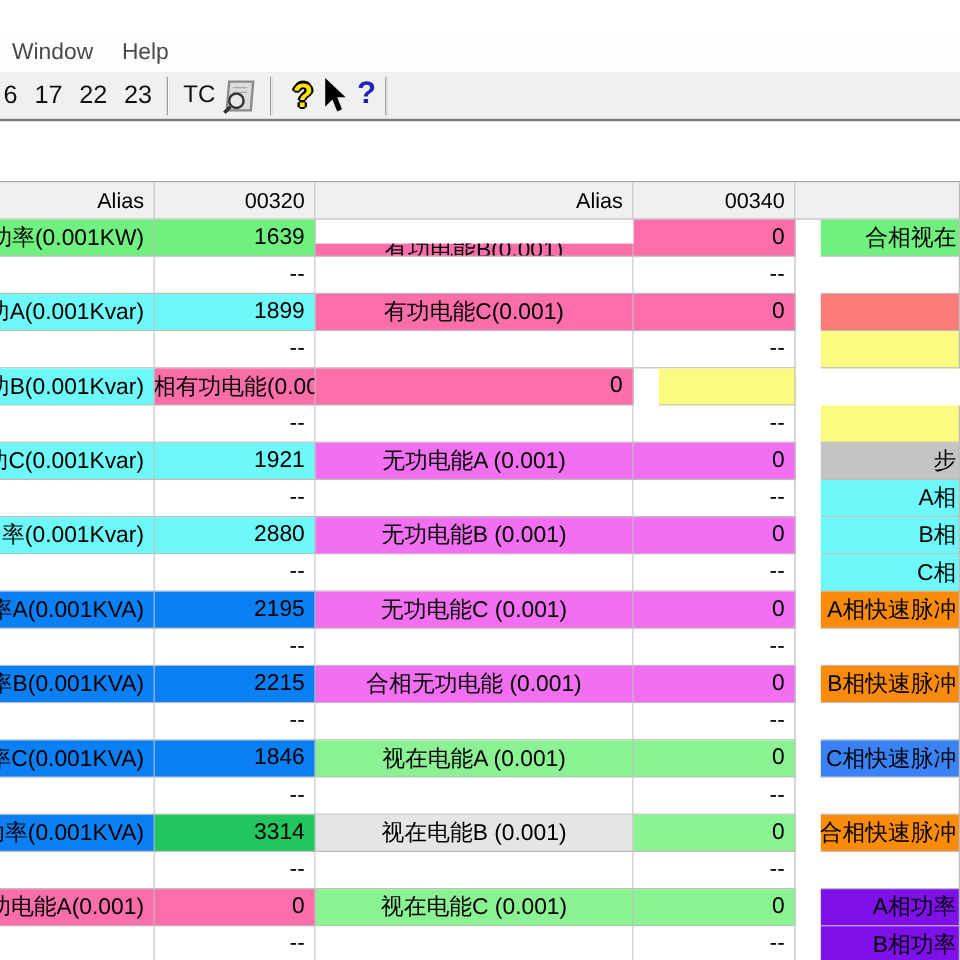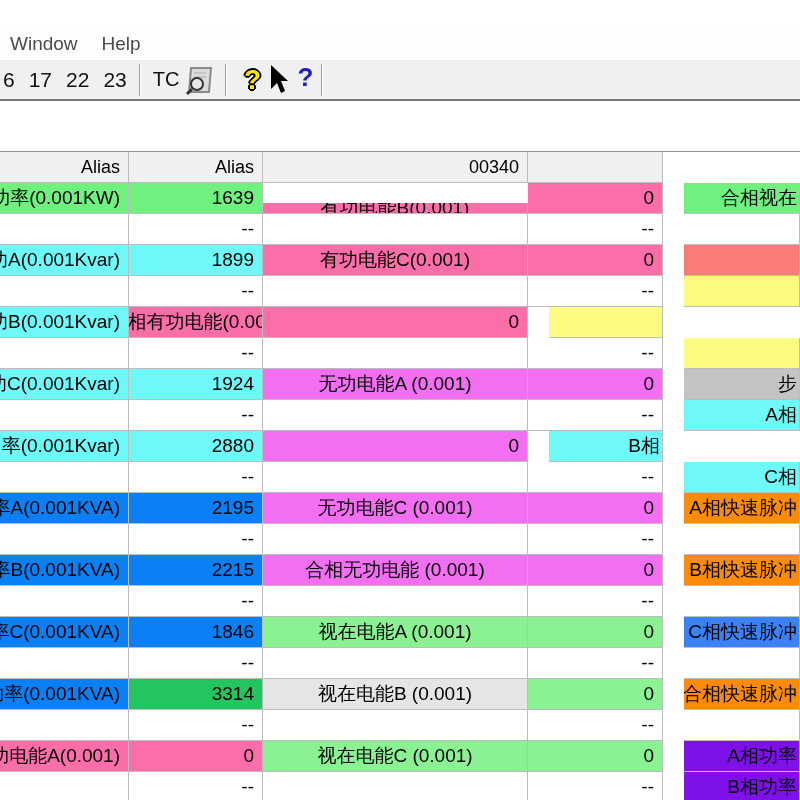--- a/index.html
+++ b/index.html
@@ -85,20 +85,21 @@
       <path d="M2 0 L2 24 L8 18 L12 28 L16 26 L12 16 L19 16 Z" fill="#000"></path>
     </svg>
     <span class="q2">?</span>
   </span>
   <div class="tb-sep"></div>
 </div>
 
 <div class="table">
   <div class="trow thead">
     <div class="cell hcell c-r">Alias</div>
+    <div class="cell hcell c-r">00320</div>
     <div class="cell hcell c-r">Alias</div>
     <div class="cell hcell c-r">00340</div>
     <div class="cell hcell"></div>
   </div>
   <div id="tbody">
       <div class="trow">
         <div class="cell c-r" style="background: rgb(112, 240, 126);">功率(0.001KW)</div>
         <div class="cell c-r" style="background: rgb(112, 240, 126);">1639</div>
         <div class="cell c-c" style="background: rgb(251, 110, 169); margin-top: 20px;">有功电能B(0.001)</div>
         <div class="cell c-r" style="background: rgb(251, 110, 169);">0</div>
@@ -133,35 +134,36 @@
       </div>
       <div class="trow">
         <div class="cell c-r" style="background: rgb(255, 255, 255);"></div>
         <div class="cell c-r" style="background: rgb(255, 255, 255);">--</div>
         <div class="cell c-c" style="background: rgb(255, 255, 255);"></div>
         <div class="cell c-r" style="background: rgb(255, 255, 255);">--</div>
         <div class="cell c5" style="background: rgb(251, 251, 130);"></div>
       </div>
       <div class="trow">
         <div class="cell c-r" style="background: rgb(111, 248, 248);">功C(0.001Kvar)</div>
-        <div class="cell c-r" style="background: rgb(111, 248, 248);">1924</div>
+        <div class="cell c-r" style="background: rgb(111, 248, 248);">1921</div>
         <div class="cell c-c" style="background: rgb(242, 111, 242);">无功电能A (0.001)</div>
         <div class="cell c-r" style="background: rgb(242, 111, 242);">0</div>
         <div class="cell c5" style="background: rgb(196, 196, 196);">步</div>
       </div>
       <div class="trow">
         <div class="cell c-r" style="background: rgb(255, 255, 255);"></div>
         <div class="cell c-r" style="background: rgb(255, 255, 255);">--</div>
         <div class="cell c-c" style="background: rgb(255, 255, 255);"></div>
         <div class="cell c-r" style="background: rgb(255, 255, 255);">--</div>
         <div class="cell c5" style="background: rgb(111, 248, 248);">A相</div>
       </div>
       <div class="trow">
         <div class="cell c-r" style="background: rgb(111, 248, 248);">功率(0.001Kvar)</div>
         <div class="cell c-r" style="background: rgb(111, 248, 248);">2880</div>
+        <div class="cell c-c" style="background: rgb(242, 111, 242);">无功电能B (0.001)</div>
         <div class="cell c-r" style="background: rgb(242, 111, 242);">0</div>
         <div class="cell c5" style="background: rgb(111, 248, 248);">B相</div>
       </div>
       <div class="trow">
         <div class="cell c-r" style="background: rgb(255, 255, 255);"></div>
         <div class="cell c-r" style="background: rgb(255, 255, 255);">--</div>
         <div class="cell c-c" style="background: rgb(255, 255, 255);"></div>
         <div class="cell c-r" style="background: rgb(255, 255, 255);">--</div>
         <div class="cell c5" style="background: rgb(111, 248, 248);">C相</div>
       </div>

